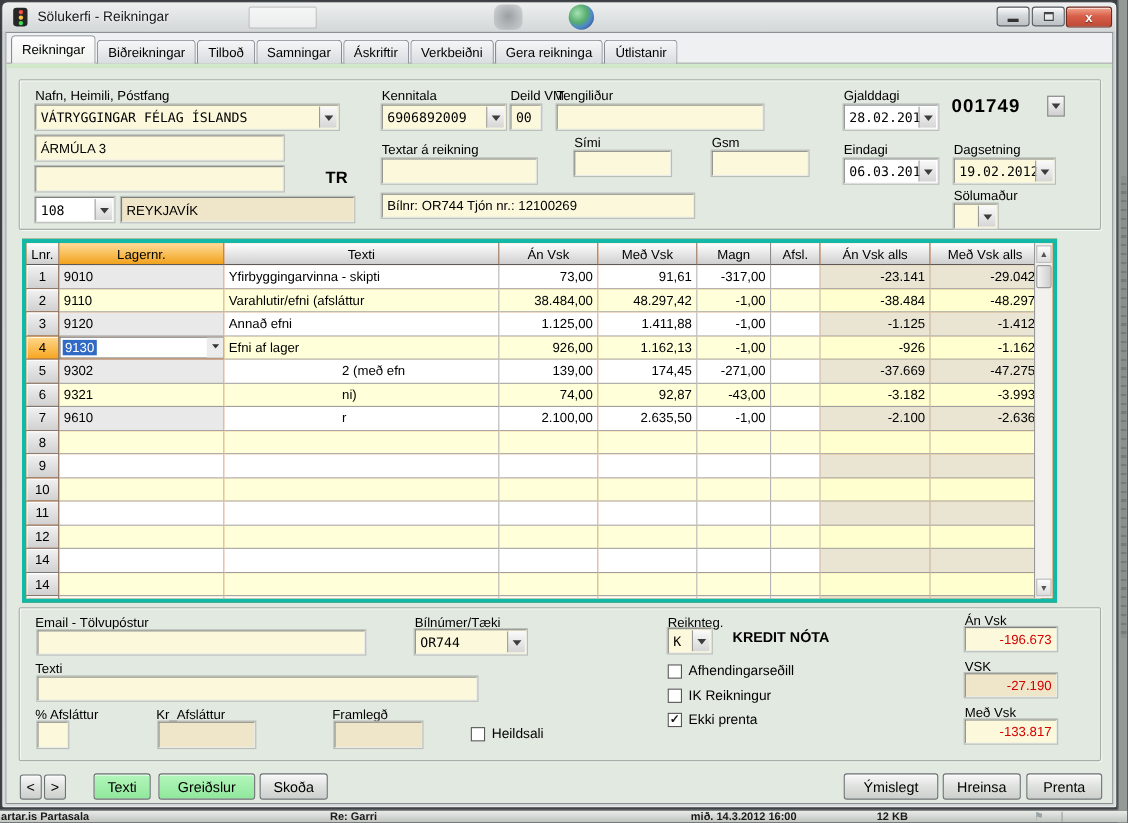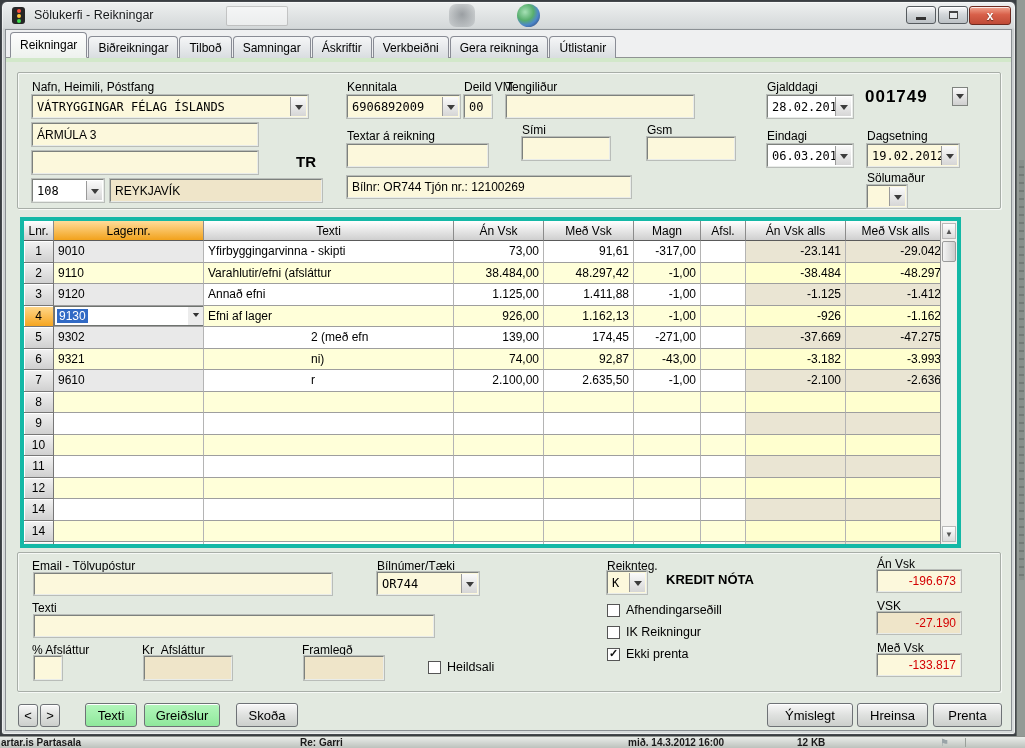--- a/index.html
+++ b/index.html
@@ -494,21 +494,21 @@
           <div class="fld red" style="left:859px;top:17px;width:84px;height:22px;">-196.673</div>
           <div class="lbl" style="left:859px;top:46px;">VSK</div>
           <div class="fld red tan" style="left:859px;top:59px;width:84px;height:22px;">-27.190</div>
           <div class="lbl" style="left:859px;top:88px;">Með Vsk</div>
           <div class="fld red" style="left:859px;top:101px;width:84px;height:22px;">-133.817</div>
         </div>
 
         <div class="btn" style="left:12px;top:646px;width:20px;">&lt;</div>
         <div class="btn" style="left:34px;top:646px;width:20px;">&gt;</div>
         <div class="btn green" style="left:79px;top:645px;width:52px;height:24px;">Texti</div>
-        <div class="btn green" style="left:138px;top:645px;width:76px;height:24px;">Greiðslur</div>
+        <div class="btn green" style="left:138px;top:645px;width:88px;height:24px;">Greiðslur</div>
         <div class="btn" style="left:230px;top:645px;width:62px;height:24px;">Skoða</div>
         <div class="btn" style="left:761px;top:645px;width:86px;height:24px;">Ýmislegt</div>
         <div class="btn" style="left:851px;top:645px;width:71px;height:24px;">Hreinsa</div>
         <div class="btn" style="left:927px;top:645px;width:69px;height:24px;">Prenta</div>
       </div>
     </div>
   </div>
 
   <div class="statusbar">
     <div class="it" style="left:1px;">artar.is Partasala</div>

